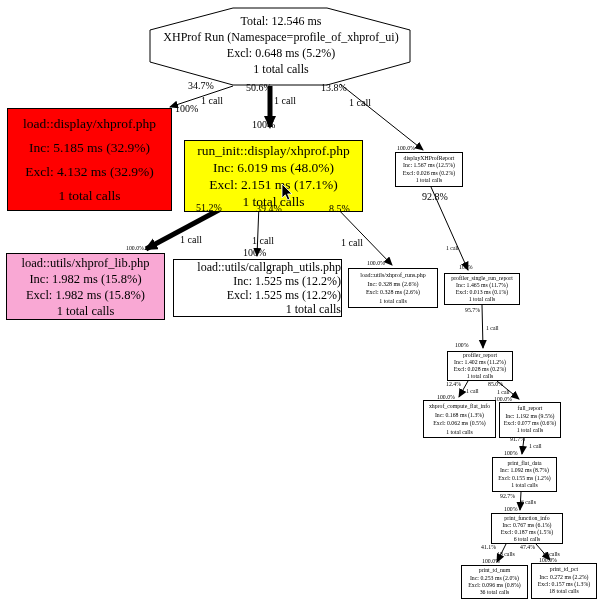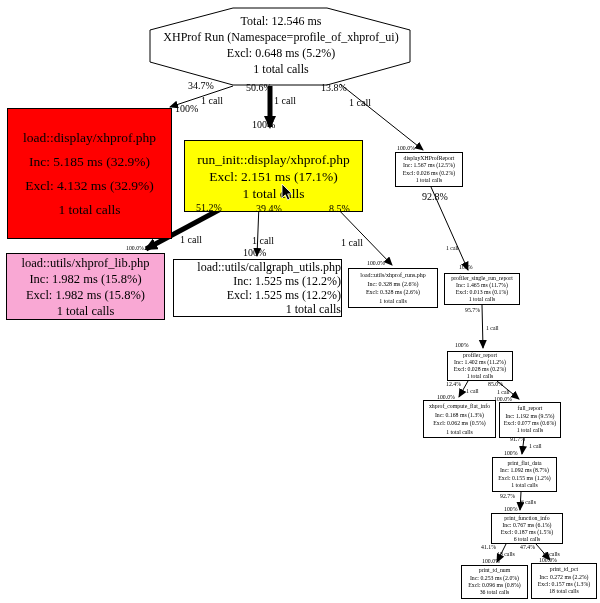--- a/index.html
+++ b/index.html
@@ -56,29 +56,30 @@
     <line x1="536" y1="544" x2="550" y2="560" stroke="#000" stroke-width="1" marker-end="url(#ah)"></line>
   </svg>
 
   <div class="rootlbl f-med2 lh16" style="left:152px;top:10px;width:258px;height:70px;">
     <div>Total: 12.546 ms</div>
     <div>XHProf Run (Namespace=profile_of_xhprof_ui)</div>
     <div>Excl: 0.648 ms (5.2%)</div>
     <div>1 total calls</div>
   </div>
 
-  <div class="node f-big lh24" style="left: 7px; top: 108px; width: 165px; height: 131px; background: rgb(255, 0, 0);">
+  <div class="node f-big lh24" style="left: 7px; top: 108px; width: 165px; height: 103px; background: rgb(255, 0, 0);">
     <div>load::display/xhprof.php</div>
     <div>Inc: 5.185 ms (32.9%)</div>
     <div>Excl: 4.132 ms (32.9%)</div>
     <div>1 total calls</div>
   </div>
 
   <div class="node f-big lh17" style="left: 184px; top: 140px; width: 179px; height: 72px; background: rgb(255, 255, 0);">
     <div>run_init::display/xhprof.php</div>
+    <div>Inc: 6.019 ms (48.0%)</div>
     <div>Excl: 2.151 ms (17.1%)</div>
     <div>1 total calls</div>
   </div>
 
   <div class="node f-med lh16" style="left: 6px; top: 253px; width: 159px; height: 67px; background: #f9a8d4;">
     <div>load::utils/xhprof_lib.php</div>
     <div>Inc: 1.982 ms (15.8%)</div>
     <div>Excl: 1.982 ms (15.8%)</div>
     <div>1 total calls</div>
   </div>

